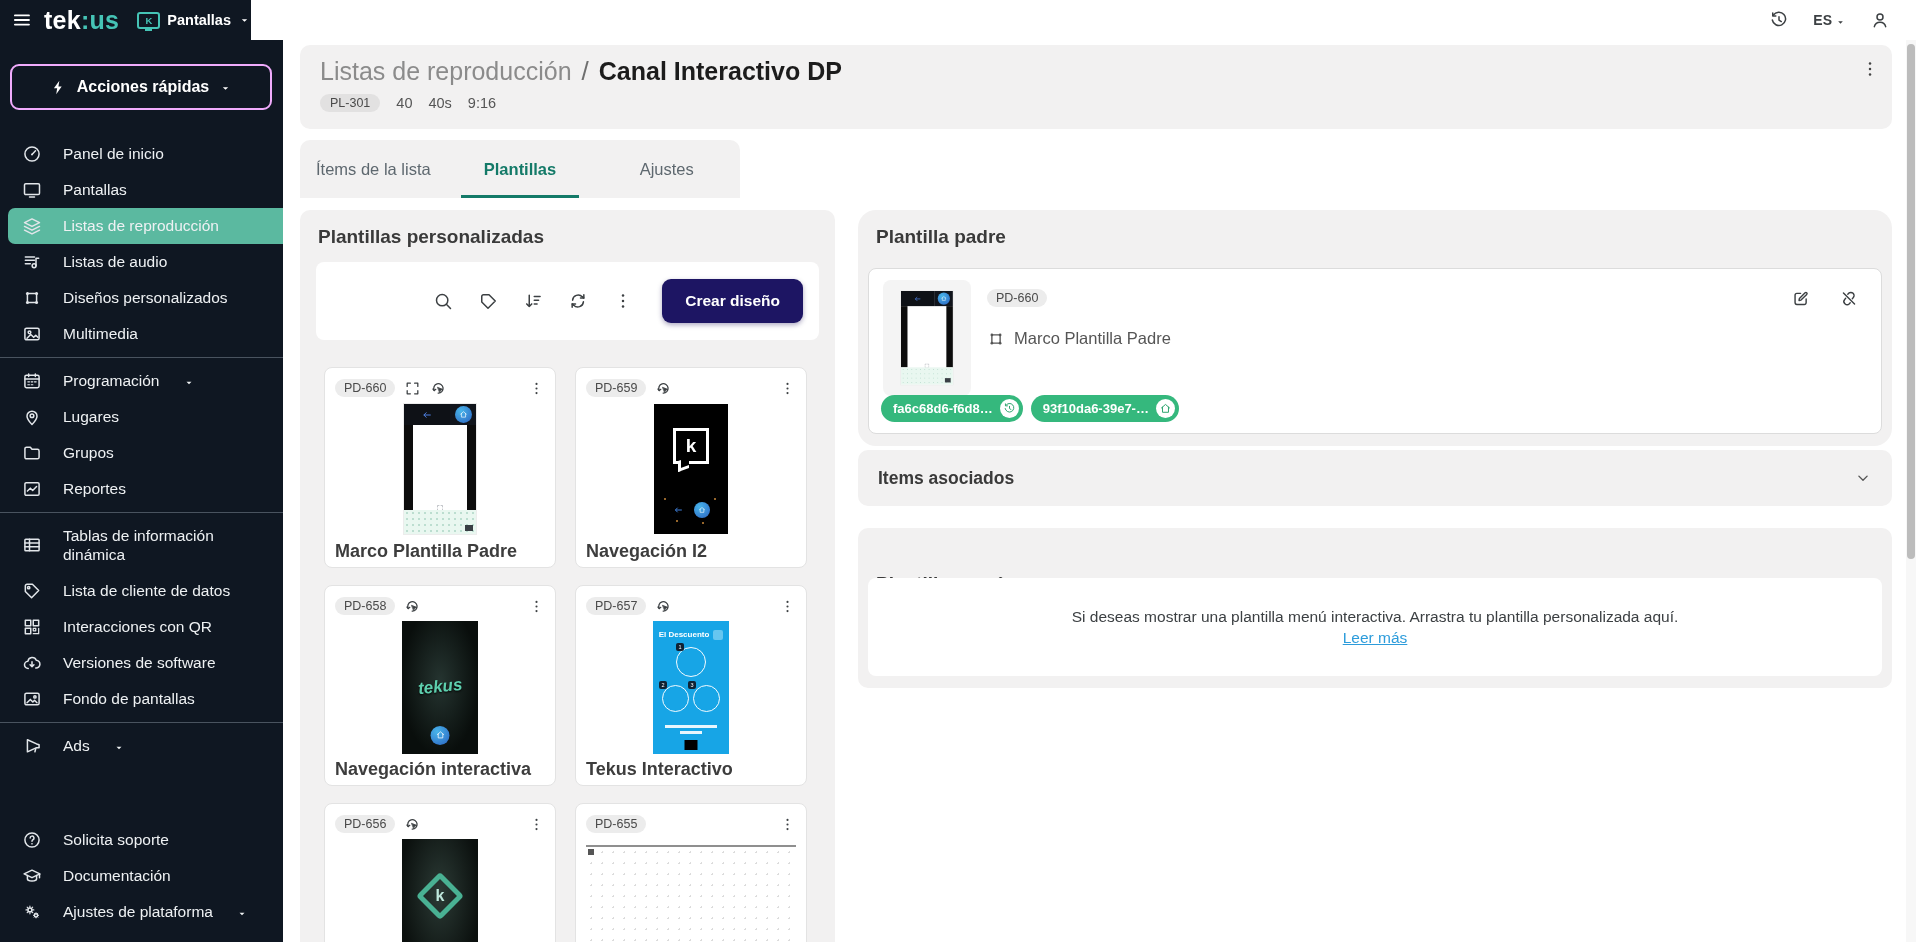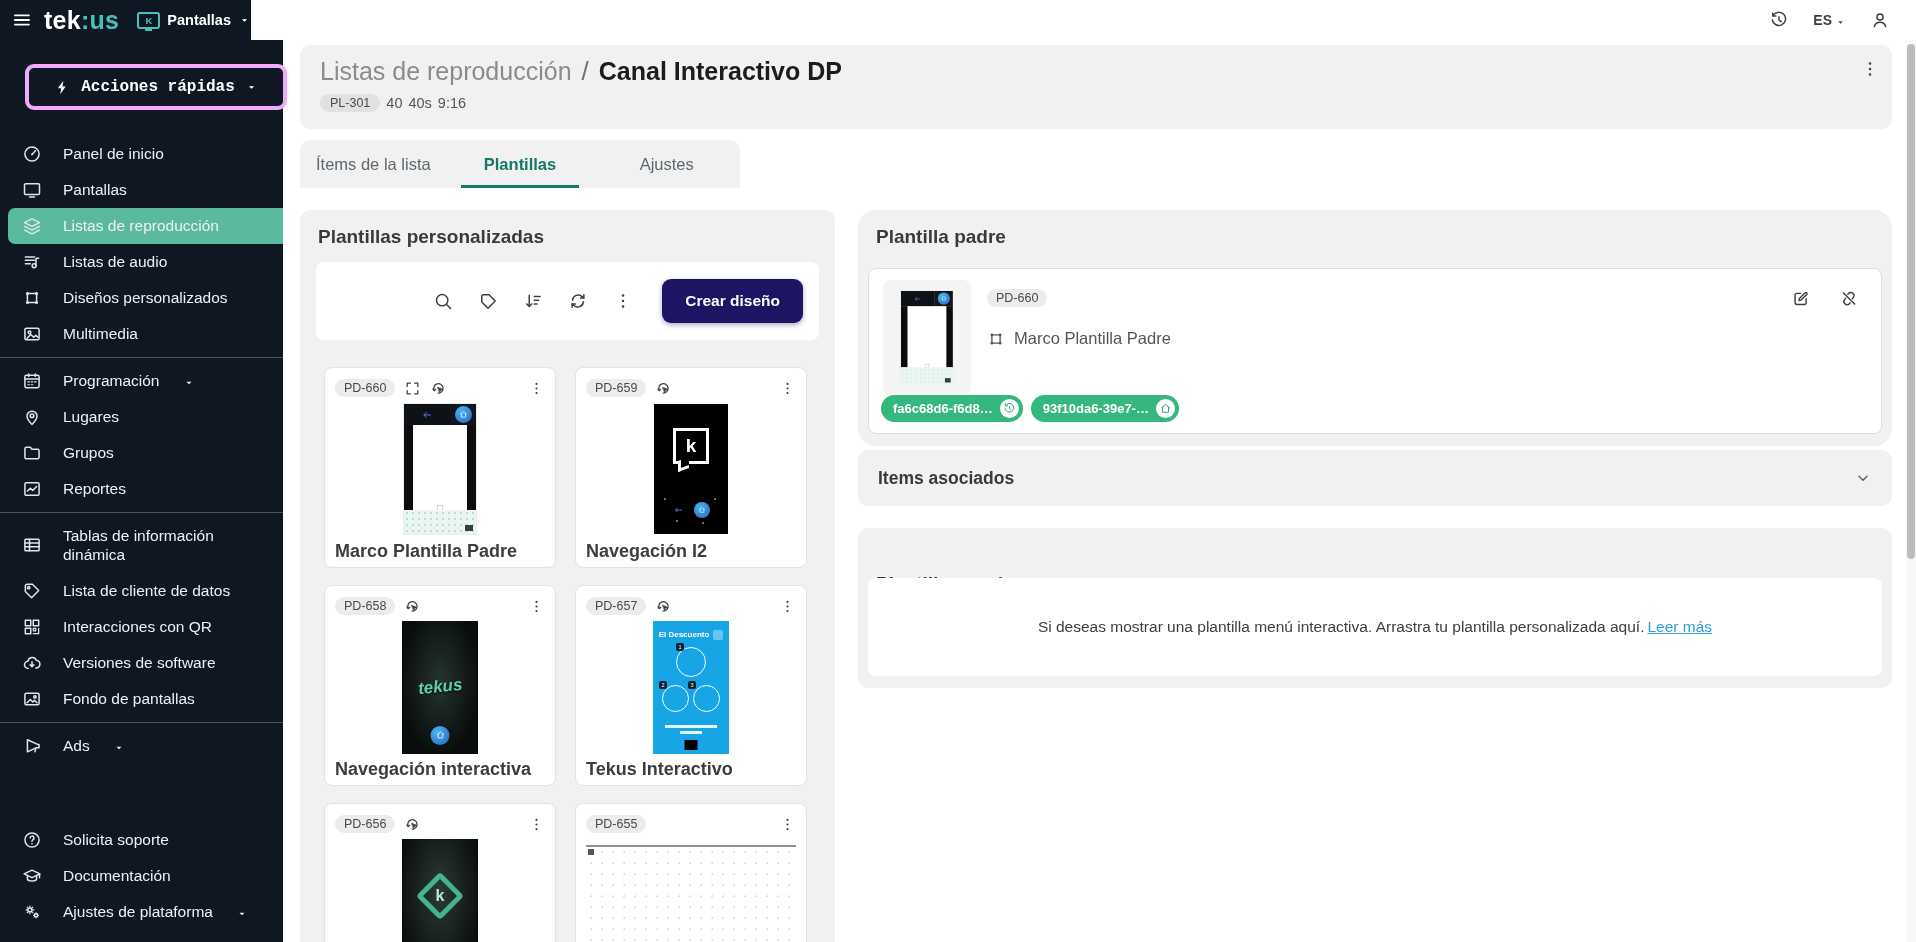--- a/index.html
+++ b/index.html
@@ -20,46 +20,46 @@
   .monitor-k::after { content:""; position:absolute; left:6px; right:6px; bottom:-4px; height:2px; background:#45c4b6; }
   .caret { width:13px; height:13px; }
   .topbar-right { position:absolute; right:26px; top:0; height:40px; display:flex; align-items:center; gap:24px; color:#3c4043; }
   .tb-ic { width:20px; height:20px; cursor:pointer; }
   .lang { display:flex; align-items:center; gap:3px; font-size:14px; font-weight:bold; cursor:pointer; }
   .lang .caret { width:11px; height:11px; }
 
   
   .sidebar { position:absolute; left:0; top:40px; bottom:0; width:283px; background:#0f1722; z-index:5; }
   .quick-btn { position:absolute; left:10px; top:24px; width:262px; height:46px; background:transparent;
-    border:4px solid #f0abfc; border-radius:9px; color:#fff; font-size:16px; font-weight:bold;
-    display:flex; align-items:center; justify-content:center; gap:10px; cursor:pointer; font-family:Liberation Mono, monospace;margin-left:15px; }
+    border:2px solid #f0abfc; border-radius:9px; color:#fff; font-size:16px; font-weight:bold;
+    display:flex; align-items:center; justify-content:center; gap:10px; cursor:pointer; font-family:Liberation Sans, sans-serif; }
   .quick-btn .bolt { width:17px; height:17px; }
   .side-nav { position:absolute; top:96px; left:0; right:0; }
   .side-footer { position:absolute; bottom:12px; left:0; right:0; }
   .nav-item { display:flex; align-items:center; gap:21px; padding:8px 10px 8px 22px;
     font-size:15.5px; color:#eef1f3; cursor:pointer; }
   .nav-item .ni-icon { width:20px; height:20px; flex:0 0 20px; color:#e2e6ea; }
   .nav-item .ni-caret { width:12px; height:12px; margin-left:2px; }
   .nav-item.active { background:#5bb9a0; margin-left:8px; padding-left:14px; border-radius:7px 0 0 7px; }
   .nav-item .lbl { line-height:1.25; }
   .nav-item.two .lbl { width:190px; }
   .nav-div { height:1px; background:#49535f; margin:5px 0; }
 
   
   .crumb-band { position:absolute; left:300px; top:45px; width:1592px; height:84px;
     background:#f2f1f1; border-radius:10px; padding:11px 20px; }
   .crumb-row { font-size:25px; display:flex; align-items:baseline; gap:10px; }
   .crumb-parent { color:#8b8b8b; cursor:pointer; }
   .crumb-sep { color:#6f6f6f; font-size:26px; }
   .crumb-current { color:#1c1c1c; font-weight:bold; }
-  .meta-row { margin-top:7px; display:flex; align-items:center; gap:6px; color:#555; font-size:14.5px; }
+  .meta-row { margin-top:7px; display:flex; align-items:center; gap:16px; color:#555; font-size:14.5px; }
   .meta-pill { background:#e2e1e1; border-radius:11px; padding:2px 10px; font-size:12.5px; color:#4a4a4a; }
   .crumb-kebab { position:absolute; right:12px; top:14px; width:20px; height:20px; color:#444; cursor:pointer; }
 
-  .tabs { position:absolute; left:300px; top:140px; width:440px; height:48px; background:#f2f1f1;
+  .tabs { position:absolute; left:300px; top:140px; width:440px; height:58px; background:#f2f1f1;
     border-radius:10px 10px 0 0; display:flex; }
   .tab { flex:1; display:flex; align-items:center; justify-content:center; font-size:16.5px;
     color:#5e686f; position:relative; cursor:pointer; }
   .tab.active { color:#147a68; font-weight:bold; }
   .tab.active::after { content:""; position:absolute; left:14px; right:14px; bottom:0; height:3px; background:#147a68; }
 
   .panel-h { font-size:19px; color:#3a3a3a; font-weight:bold; }
 
   
   .left-section { position:absolute; left:300px; top:210px; width:535px; height:830px;
@@ -170,21 +170,21 @@
 
   .assoc-bar { position:absolute; left:858px; top:450px; width:1034px; height:56px; background:#f2f1f1;
     border-radius:10px; display:flex; align-items:center; padding:0 20px; font-size:17.5px;
     font-weight:bold; color:#3a3a3a; cursor:pointer; }
   .assoc-bar .chev { margin-left:auto; width:18px; height:18px; color:#555; }
 
   .menu-section { position:absolute; left:858px; top:528px; width:1034px; height:160px;
     background:#f2f1f1; border-radius:10px; }
   .menu-section .panel-h { position:absolute; left:18px; top:16px;margin-top:29px; }
   .menu-card { position:absolute; left:10px; top:50px; width:1014px; height:98px; background:#fff;
-    border-radius:8px; display:flex; flex-direction:row; align-items:center; justify-content:center; gap:3px; }
+    border-radius:8px; display:flex; flex-direction:column; align-items:center; justify-content:center; gap:3px; }
   .menu-card p { font-size:15.5px; color:#3c4043; }
   .menu-card a { font-size:15.5px; color:#2d9cdb; text-decoration:underline; cursor:pointer; }
 
   .scrollbar { position:absolute; right:0; top:40px; bottom:0; width:10px; background:#f7f7f7; }
   .scroll-thumb { position:absolute; left:1px; top:4px; width:8px; height:515px; background:#bcbcbc; border-radius:4px; cursor:pointer; }
 </style>
 </head>
 <body>
 
 <div class="topbar">

